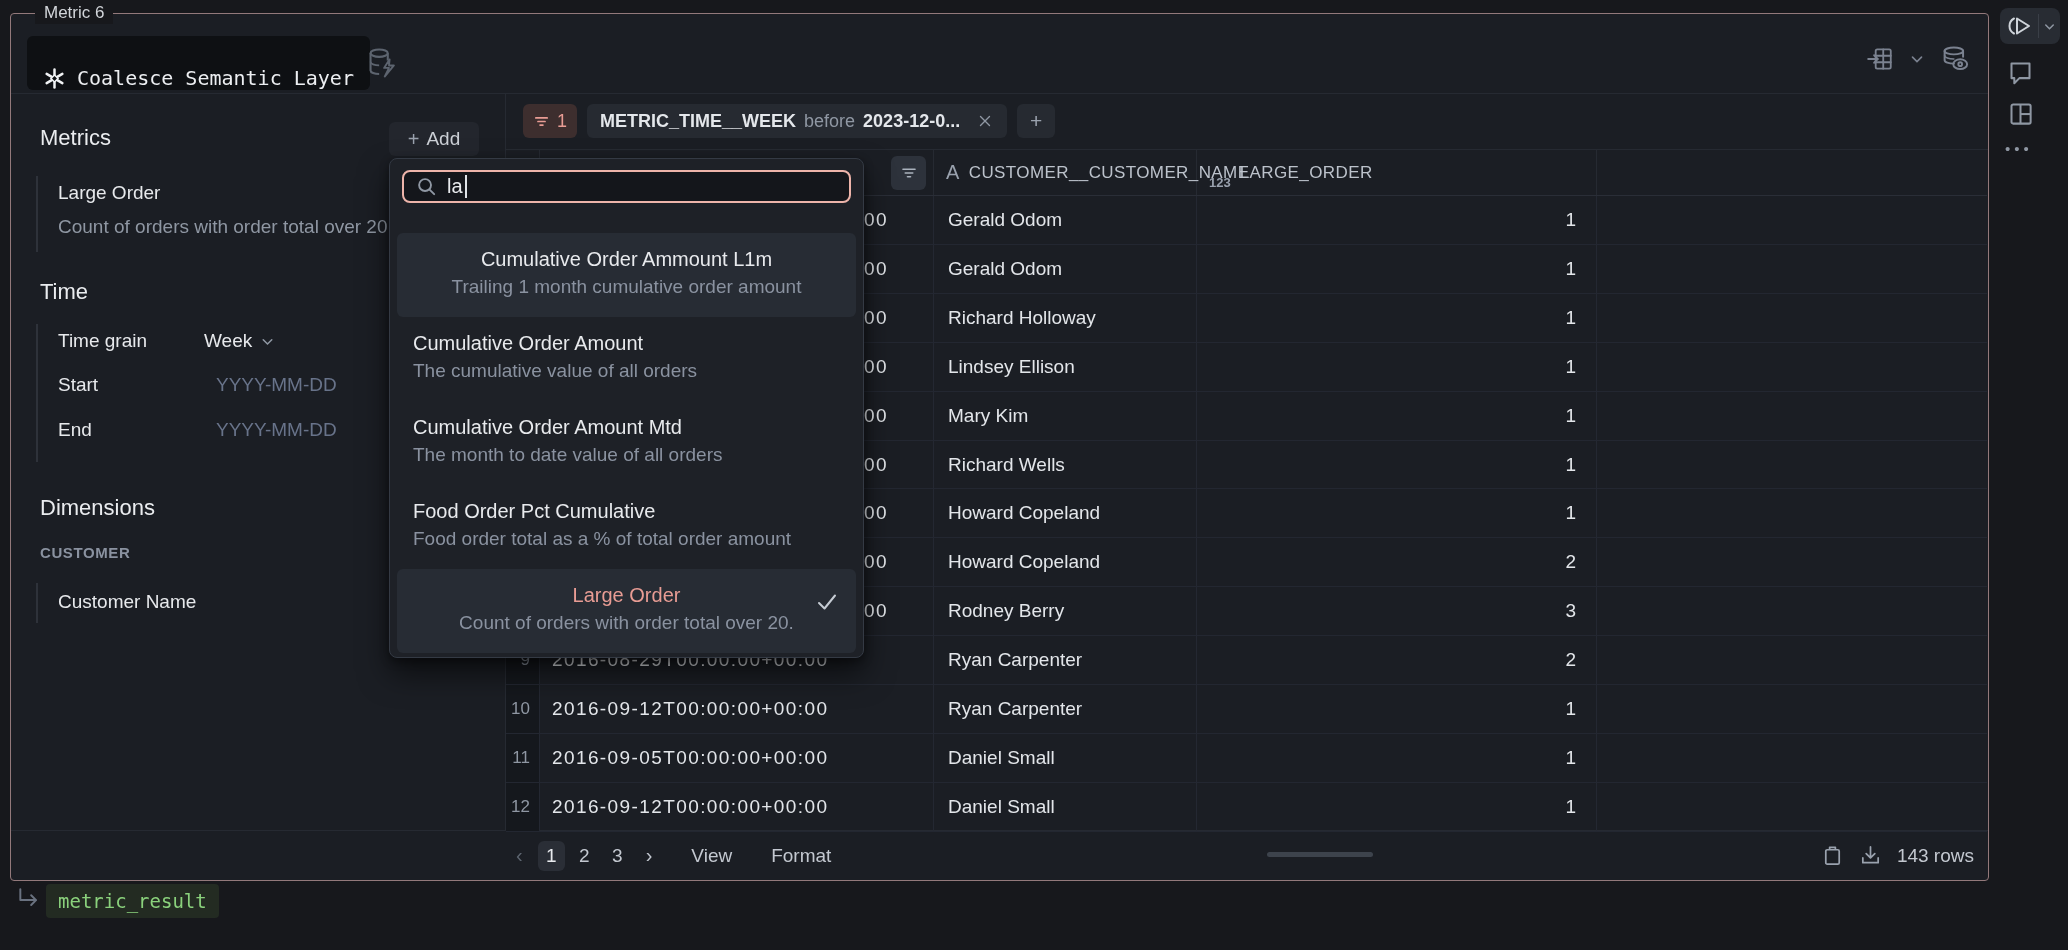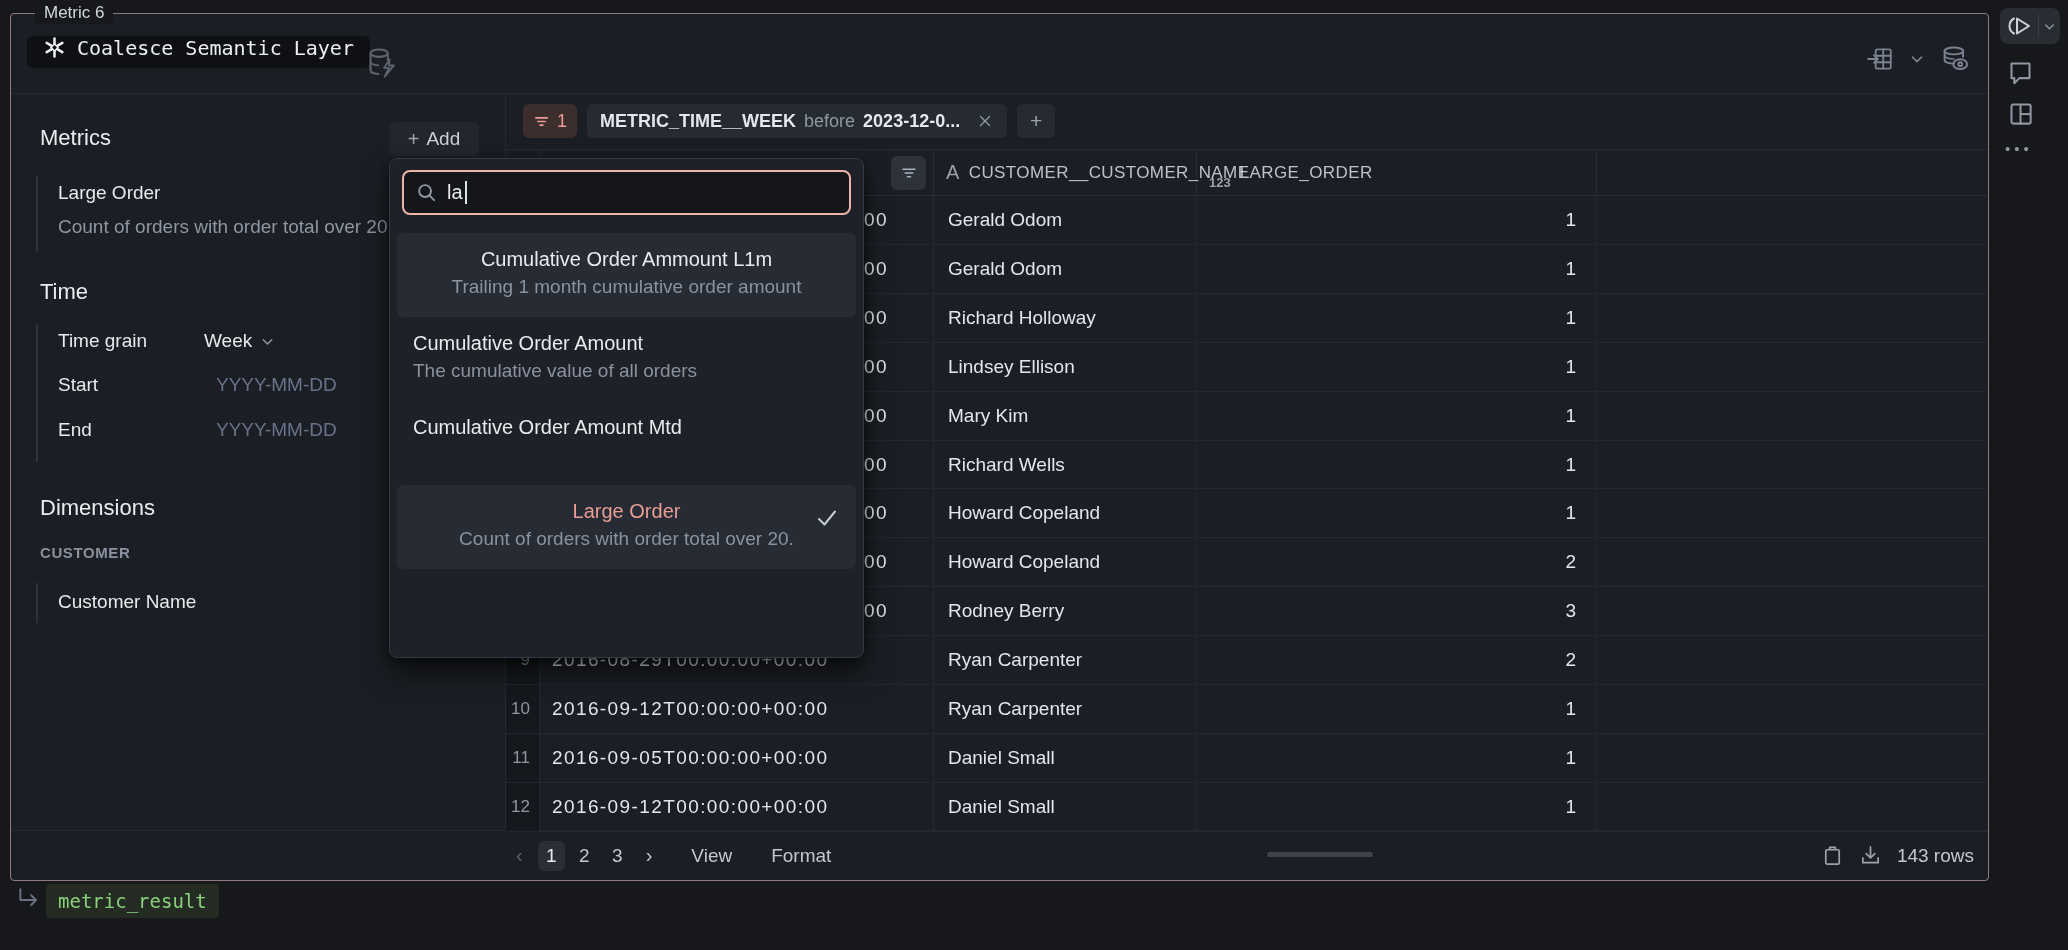--- a/index.html
+++ b/index.html
@@ -11,22 +11,22 @@
           background:#1b1e24; border:1.5px solid #93797b; border-radius:4px; }
   .cell-label { position:absolute; left:24px; top:-12px; background:#17181c; padding:0 9px;
                 font-size:17px; color:#d2d5da; line-height:22px; }
 
   .hdr-divider { position:absolute; left:0; right:0; top:79px; height:1px; background:#262a32; }
   .vert-divider { position:absolute; left:494px; top:80px; bottom:49px; width:1px; background:#262a32; }
   .filter-divider { position:absolute; left:495px; right:0; top:135px; height:1px; background:#262a32; }
   .footer-divider { position:absolute; left:0; right:0; bottom:49px; height:1px; background:#262a32; }
 
   
-  .src-chip { position:absolute; left:16px; top:22px; height:32px; background:#0e1013; border-radius:6px;
-              display:flex; align-items:flex-start; gap:11px; padding:0 16px;
+  .src-chip { position:absolute; left:16px; top:22px; height:54px; background:#0e1013; border-radius:6px;
+              display:flex; align-items:flex-end; gap:11px; padding:0 16px;
               font-family:"DejaVu Sans Mono", monospace; font-size:20px; color:#eceef1; }
   .hdr-ic { position:absolute; color:#5d646f; }
   .ic-dbbolt { left:355px; top:33px; }
   .hdr-right { position:absolute; right:18px; top:30px; display:flex; align-items:center; gap:14px; color:#7b8290; }
 
   
   .lp { position:absolute; left:0; top:80px; width:494px; bottom:49px; }
   .h1 { position:absolute; left:29px; font-size:22px; font-weight:500; color:#eaecef; line-height:26px; }
   .item-line { position:absolute; left:25px; width:2px; background:#2e323a; }
   .lp-name { position:absolute; left:47px; font-size:19px; color:#e7e9ec; line-height:24px; }
@@ -84,21 +84,21 @@
   .foot-act { margin-left:24px;text-align:center; }
   .hthumb { position:absolute; left:1256px; bottom:23px; width:106px; height:5px; border-radius:3px; background:#3d434c; }
   .foot-r { position:absolute; right:14px; bottom:0; height:49px; display:flex; align-items:center; gap:15px;
             color:#9aa2ae; font-size:19px; }
   .foot-r .cnt { color:#c3c8d0; }
 
   
   .dd { position:absolute; left:389px; top:158px; width:475px; height:500px; background:#1e2127;
         border:1px solid #343a44; border-radius:8px; z-index:30;
         box-shadow:0 16px 30px rgba(0,0,0,0.55), 0 3px 10px rgba(0,0,0,0.4); }
-  .dd-search { position:absolute; left:12px; top:11px; width:449px; height:45px; background:#14161b;
+  .dd-search { position:absolute; left:12px; top:11px; width:449px; height:33px; background:#14161b;
                border:2px solid #edb4aa; border-radius:8px; display:flex; align-items:center; padding:0 11px; }
   .dd-search .q { margin-left:9px; font-size:20px; color:#e9ebee; }
   .caret { width:2px; height:23px; background:#dfe3e8; margin-left:2px; }
   .opts { position:absolute; left:0; right:0; top:74px; }
   .opt { position:relative; height:84px; margin:0 7px; padding:13px 16px; border-radius:6px; }
   .opt.hl { background:#272c34;text-align:center; }
   .opt-title { font-size:20px; color:#e8eaed; line-height:27px; }
   .opt-desc { font-size:19px; color:#8a92a0; line-height:28px; }
   .opt .check { display:none; position:absolute; right:17px; top:21px; color:#c6ccd4; }
   .opt.sel .check { display:block; }
@@ -395,23 +395,29 @@
         </div>
 
         <div class="opt">
           <div class="opt-title">Cumulative Order Amount</div>
           <div class="opt-desc">The cumulative value of all orders</div>
 
         </div>
 
         <div class="opt">
           <div class="opt-title">Cumulative Order Amount Mtd</div>
-
-        </div>
-
+          <div class="opt-desc">The month to date value of all orders</div>
+
+        </div>
+
+        <div class="opt">
+          <div class="opt-title">Food Order Pct Cumulative</div>
+          <div class="opt-desc">Food order total as a % of total order amount</div>
+
+        </div>
 
         <div class="opt hl sel">
           <div class="opt-title">Large Order</div>
           <div class="opt-desc">Count of orders with order total over 20.</div>
           <svg class="check" width="24" height="24" viewBox="0 0 24 24" fill="none" stroke="currentColor" stroke-width="2" stroke-linecap="round" stroke-linejoin="round">
             <polyline points="4,13 9.5,18.5 20,5.5"></polyline>
           </svg>
         </div>
       </div>
   </div>

